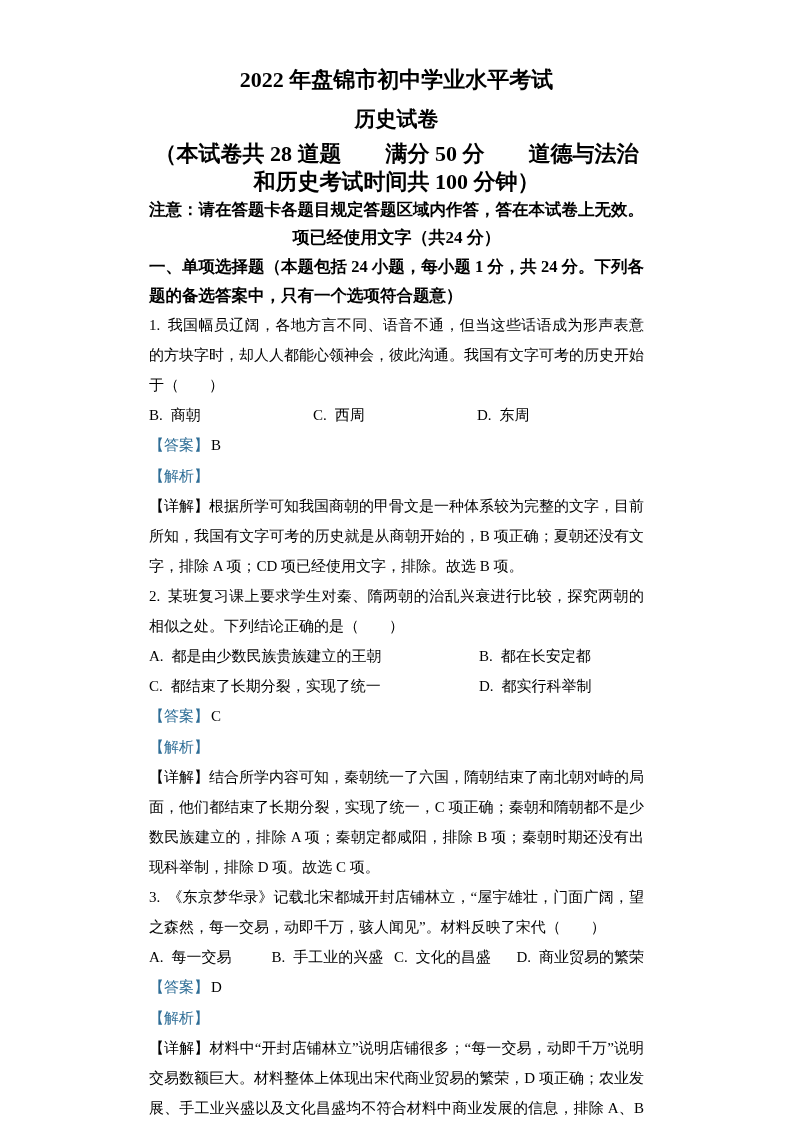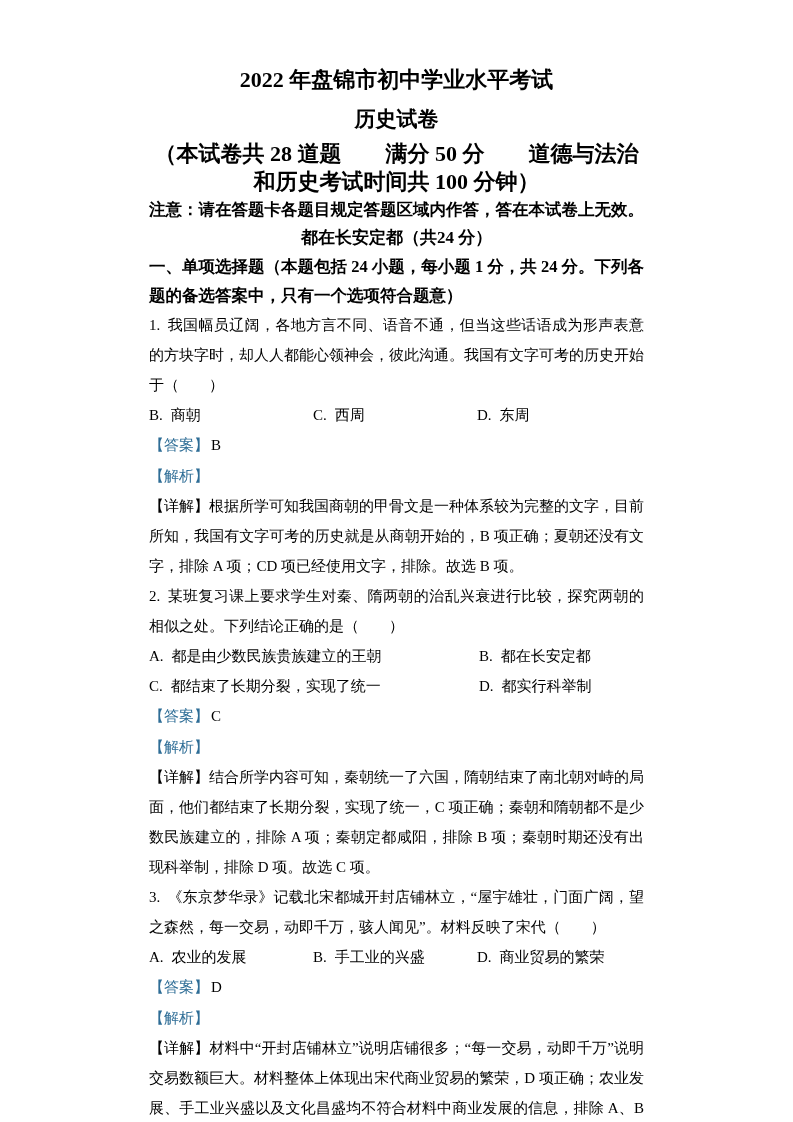--- a/index.html
+++ b/index.html
@@ -85,21 +85,21 @@
 </style>
 </head>
 <body>
 
 <div class="page">
 
   <h1 class="doc-title">2022 年盘锦市初中学业水平考试</h1>
   <h2 class="doc-subtitle">历史试卷</h2>
   <p class="info-line">（本试卷共 28 道题　　满分 50 分　　道德与法治和历史考试时间共 100 分钟）</p>
   <p class="notice-line">注意：请在答题卡各题目规定答题区域内作答，答在本试卷上无效。</p>
-  <p class="part-header">都在长安定都（共24 分）</p>
+  <p class="part-header">项已经使用文字（共24 分）</p>
   <p class="section-header">一、单项选择题（本题包括 24 小题，每小题 1 分，共 24 分。下列各题的备选答案中，只有一个选项符合题意）</p>
 
   <div>
     <p class="body-text"><span class="stem-num">1.</span><span>我国幅员辽阔，各地方言不同、语音不通，但当这些话语成为形声表意的方块字时，却人人都能心领神会，彼此沟通。我国有文字可考的历史开始于（　　）</span></p>
     <div class="opts-row opts-four">
       <span class="opt"><span class="opt-key">B.</span><span>商朝</span></span>
       <span class="opt"><span class="opt-key">C.</span><span>西周</span></span>
       <span class="opt"><span class="opt-key">D.</span><span>东周</span></span>
     </div>
     <p class="meta-line"><span class="marker-blue">【答案】</span><span class="ans-letter">B</span></p>
@@ -118,22 +118,23 @@
       <span class="opt"><span class="opt-key">D.</span><span>都实行科举制</span></span>
     </div>
     <p class="meta-line"><span class="marker-blue">【答案】</span><span class="ans-letter">C</span></p>
     <p class="meta-line"><span class="marker-blue">【解析】</span></p>
     <p class="body-text"><span>【详解】</span><span>结合所学内容可知，秦朝统一了六国，隋朝结束了南北朝对峙的局面，他们都结束了长期分裂，实现了统一，C 项正确；秦朝和隋朝都不是少数民族建立的，排除 A 项；秦朝定都咸阳，排除 B 项；秦朝时期还没有出现科举制，排除 D 项。故选 C 项。</span></p>
   </div>
 
   <div>
     <p class="body-text"><span class="stem-num">3.</span><span>《东京梦华录》记载北宋都城开封店铺林立，“屋宇雄壮，门面广阔，望之森然，每一交易，动即千万，骇人闻见”。材料反映了宋代（　　）</span></p>
     <div class="opts-row opts-four">
-      <span class="opt"><span class="opt-key">A.</span><span>农业的发展</span></span>
+      <span class="opt"><span class="opt-key">A.</span><span>每一交易</span></span>
       <span class="opt"><span class="opt-key">B.</span><span>手工业的兴盛</span></span>
+      <span class="opt"><span class="opt-key">C.</span><span>文化的昌盛</span></span>
       <span class="opt"><span class="opt-key">D.</span><span>商业贸易的繁荣</span></span>
     </div>
     <p class="meta-line"><span class="marker-blue">【答案】</span><span class="ans-letter">D</span></p>
     <p class="meta-line"><span class="marker-blue">【解析】</span></p>
     <p class="body-text"><span>【详解】</span><span>材料中“开封店铺林立”说明店铺很多；“每一交易，动即千万”说明交易数额巨大。材料整体上体现出宋代商业贸易的繁荣，D 项正确；农业发展、手工业兴盛以及文化昌盛均不符合材料中商业发展的信息，排除 A、B 和 C 项。故选 D 项。</span></p>
   </div>
 
 </div>
 
 </body></html>

